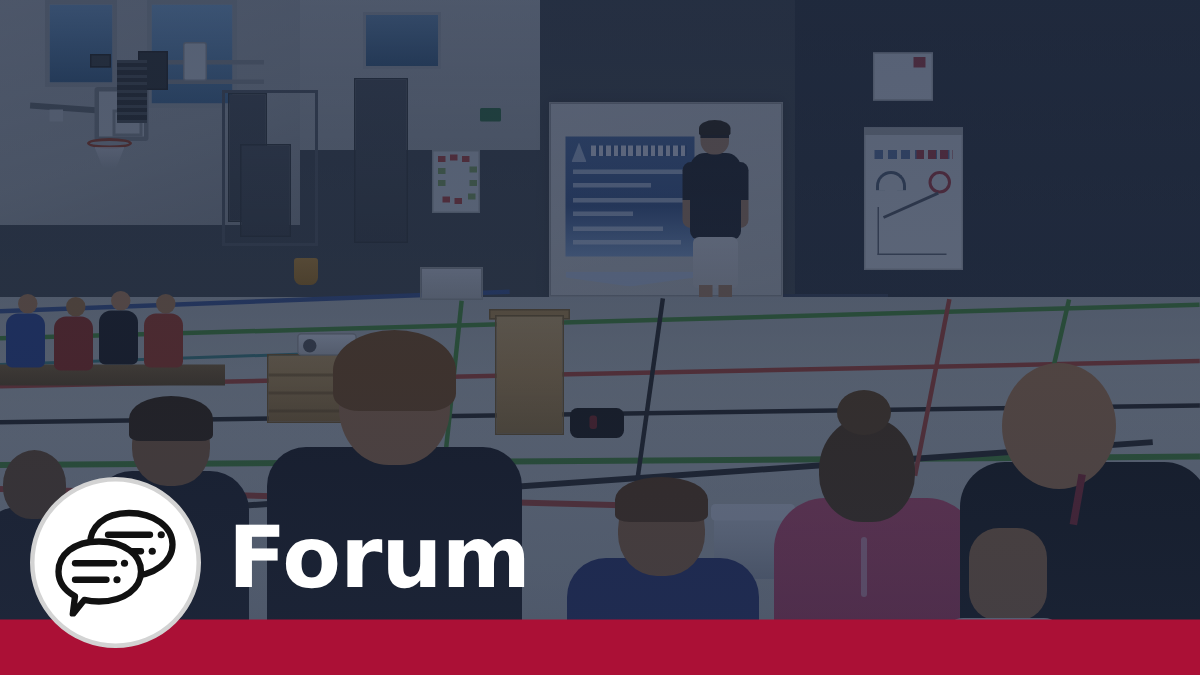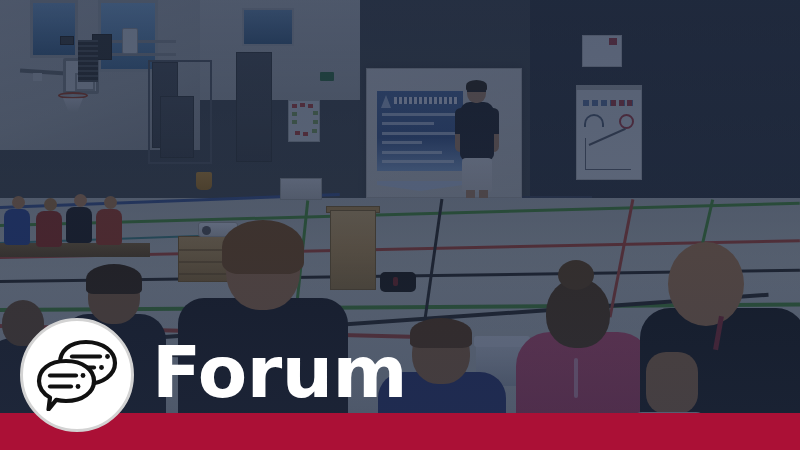--- a/index.html
+++ b/index.html
@@ -427,21 +427,21 @@
     background:#ffffff;
     border:3px solid #d3d3d3;
   }
   .badge svg { position:absolute; left:50%; top:50%; transform:translate(-50%,-50%); }
 
   
   .wordmark {
     position:absolute; left:152px; top:341px;
     font-family:"DejaVu Sans", sans-serif;
     font-weight:700;
-    font-size:72px;
+    font-size:57px;
     line-height:62px;
     letter-spacing:-.5px;
     color:#ffffff;
   }
 </style>
 </head>
 <body>
 
 <div class="banner">
 

